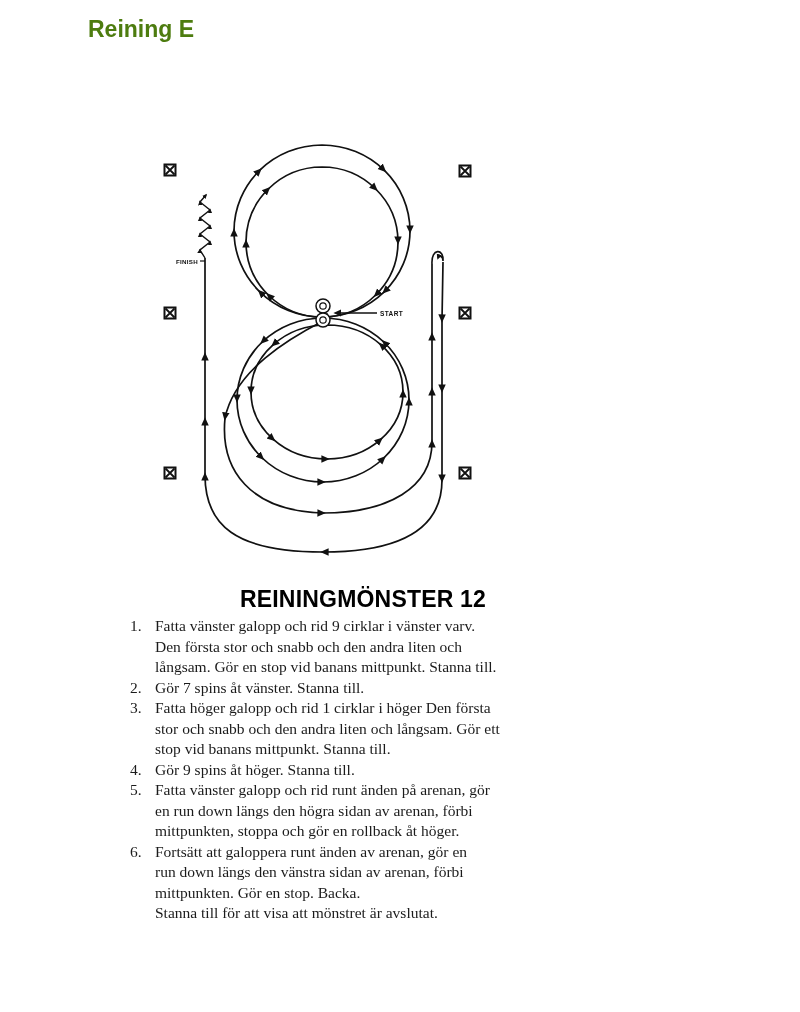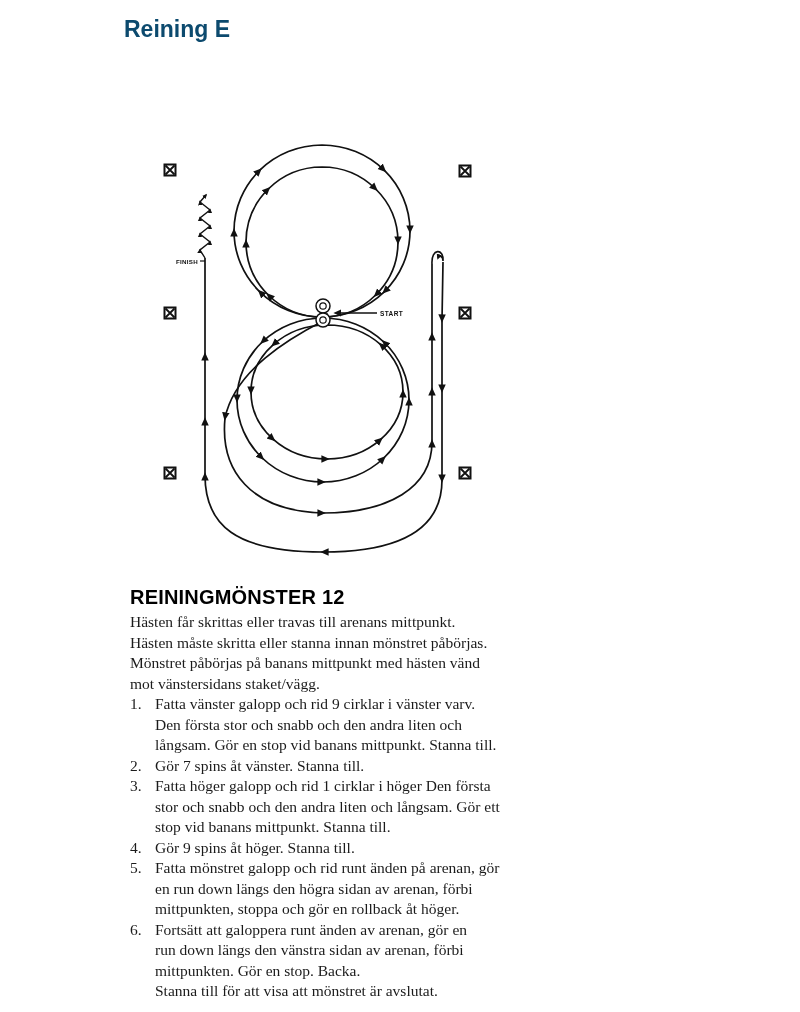--- a/index.html
+++ b/index.html
@@ -3,27 +3,27 @@
 <meta charset="utf-8">
 <style>
   html,body{margin:0;padding:0;}
   body{
     width:800px;height:1012px;position:relative;background:#ffffff;
     font-family:"Liberation Serif", serif;color:#1b1b1b;overflow:hidden;
   }
   .page-title{
     position:absolute;left:88px;top:16px;
     font-family:"Liberation Sans", sans-serif;font-weight:bold;
-    font-size:23px;color:#0c4a6e;margin-left:36px;
+    font-size:23px;color:#4d7c0f;
   }
   .diagram-wrap{position:absolute;left:130px;top:140px;width:370px;height:440px;}
   .content{position:absolute;left:130px;top:586px;width:466px;}
   .section-heading{
     font-family:"Liberation Sans", sans-serif;font-weight:bold;
-    font-size:20px;color:#000;margin:0 0 3px 0;letter-spacing:0.2px;
+    font-size:23px;color:#000;margin:0 0 3px 0;letter-spacing:0.2px;text-align:center;
   }
   .intro{font-size:15.5px;line-height:20.5px;}
   .prewrap{white-space:pre-line;}
   .list{margin-top:0;}
   .li{display:flex;font-size:15.5px;line-height:20.5px;}
   .li .num{width:25px;flex:0 0 25px;}
   .li .txt{flex:1;}
   svg text{font-family:"Liberation Sans", sans-serif;font-weight:bold;fill:#111;}
 </style>
 </head>
@@ -105,24 +105,20 @@
     <circle cx="193" cy="180" r="3.2" stroke-width="1.2"></circle>
   </g>
 
   <text x="250" y="175.5" font-size="6.5" letter-spacing="0.4">START</text>
   <text x="68" y="123.5" font-size="6.2" letter-spacing="0.3" text-anchor="end">FINISH</text>
 </svg>
 </div>
 
 <div class="content">
   <h2 class="section-heading">REININGMÖNSTER 12</h2>
-  <div class="intro prewrap">Hästen får skrittas eller travas till arenans mittpunkt.
-Hästen måste skritta eller stanna innan mönstret påbörjas.
-Mönstret påbörjas på banans mittpunkt med hästen vänd
-mot vänstersidans staket/vägg.</div>
   <div class="list">
     <div class="li">
       <span class="num">1.</span>
       <span class="txt prewrap">Fatta vänster galopp och rid 9 cirklar i vänster varv.
 Den första stor och snabb och den andra liten och
 långsam. Gör en stop vid banans mittpunkt. Stanna till.</span>
     </div>
     <div class="li">
       <span class="num">2.</span>
       <span class="txt prewrap">Gör 7 spins åt vänster. Stanna till.</span>
@@ -132,21 +128,21 @@
       <span class="txt prewrap">Fatta höger galopp och rid 1 cirklar i höger Den första
 stor och snabb och den andra liten och långsam. Gör ett
 stop vid banans mittpunkt. Stanna till.</span>
     </div>
     <div class="li">
       <span class="num">4.</span>
       <span class="txt prewrap">Gör 9 spins åt höger. Stanna till.</span>
     </div>
     <div class="li">
       <span class="num">5.</span>
-      <span class="txt prewrap">Fatta mönstret galopp och rid runt änden på arenan, gör
+      <span class="txt prewrap">Fatta vänster galopp och rid runt änden på arenan, gör
 en run down längs den högra sidan av arenan, förbi
 mittpunkten, stoppa och gör en rollback åt höger.</span>
     </div>
     <div class="li">
       <span class="num">6.</span>
       <span class="txt prewrap">Fortsätt att galoppera runt änden av arenan, gör en
 run down längs den vänstra sidan av arenan, förbi
 mittpunkten. Gör en stop. Backa.
 Stanna till för att visa att mönstret är avslutat.</span>
     </div>

